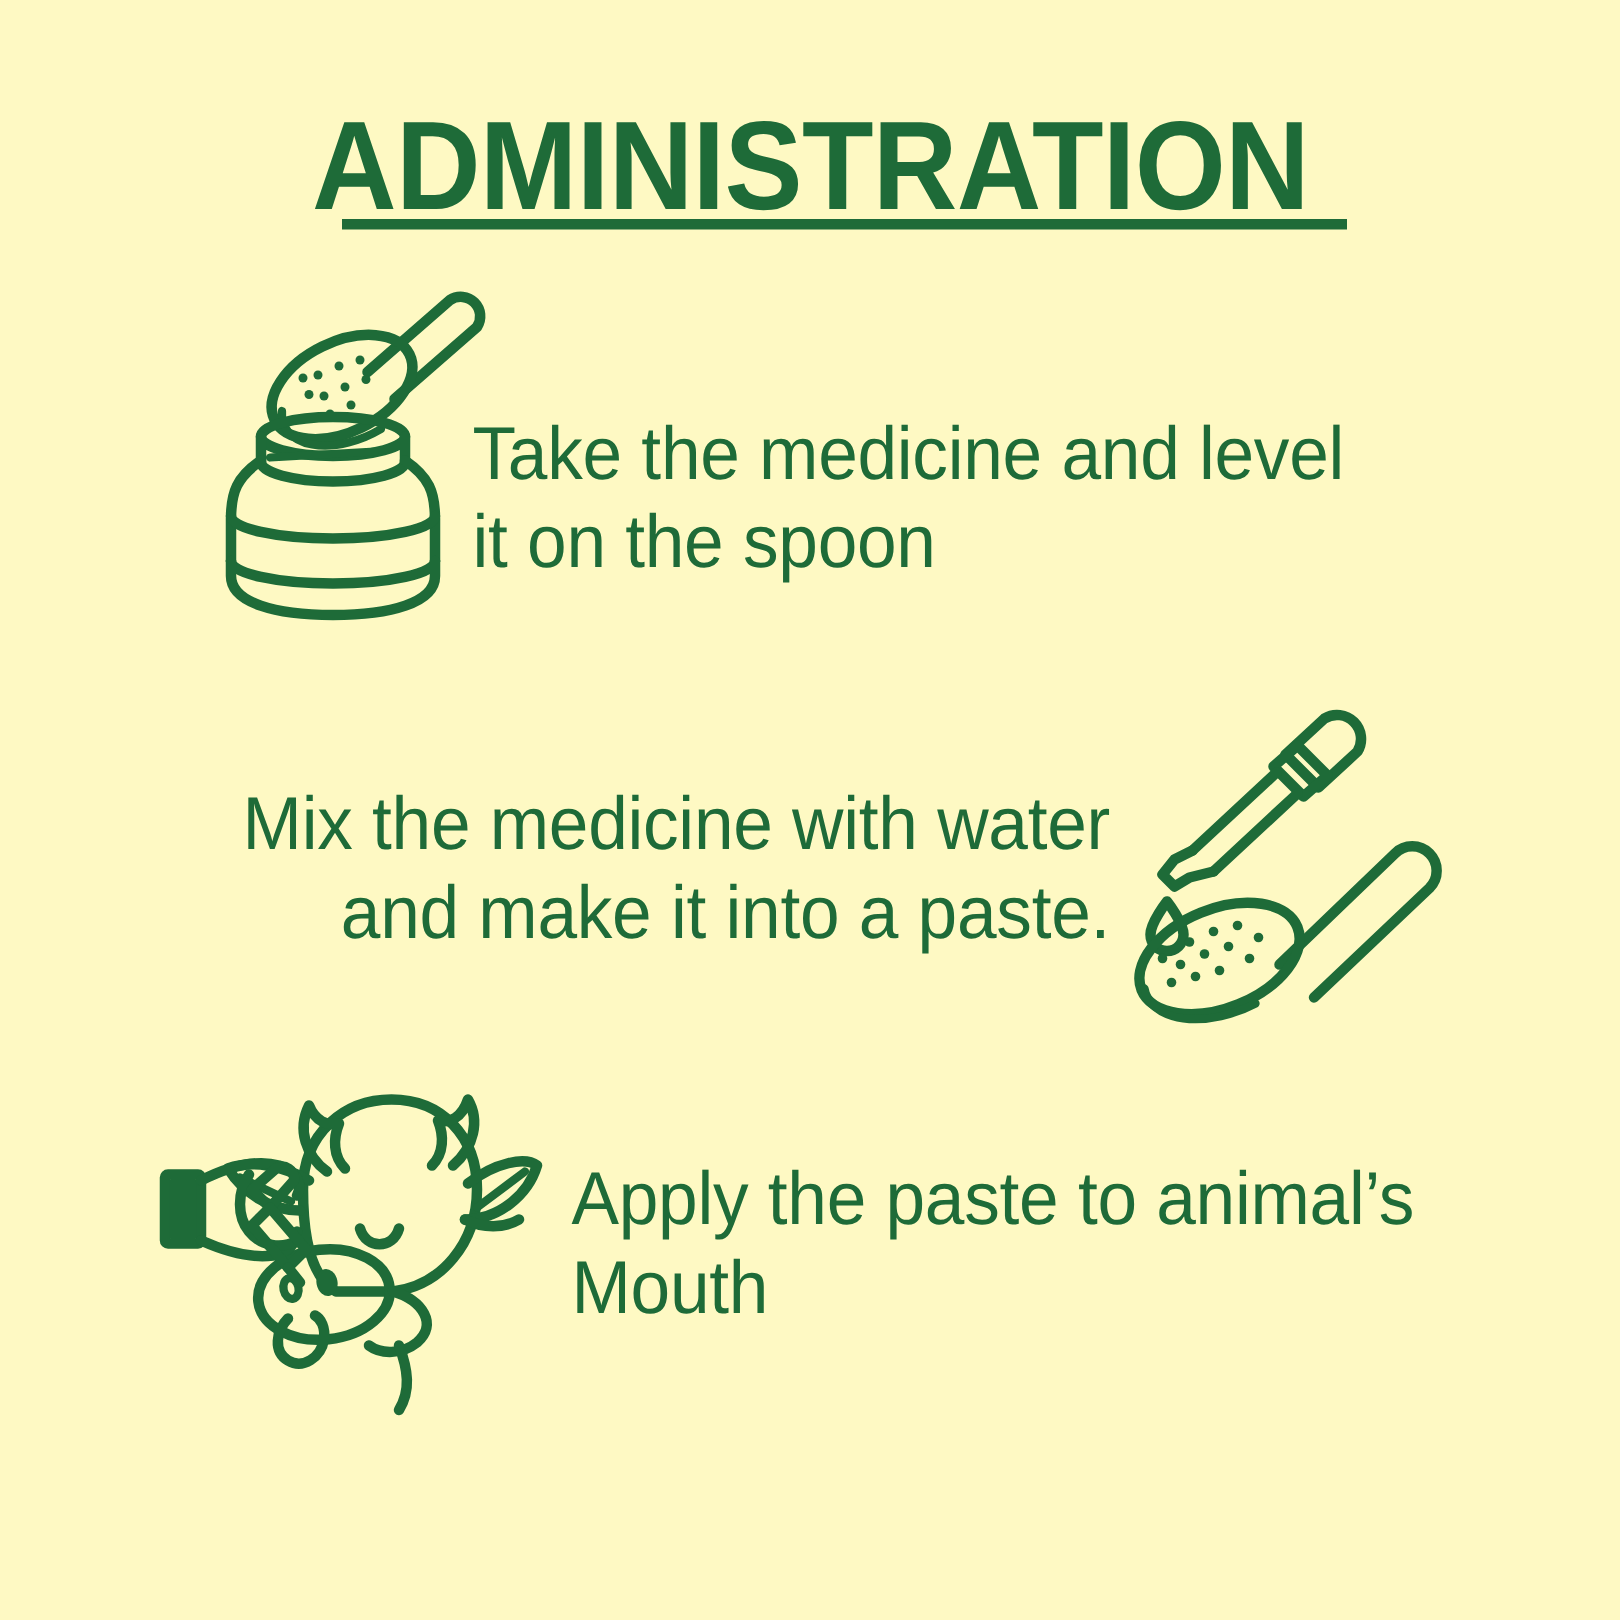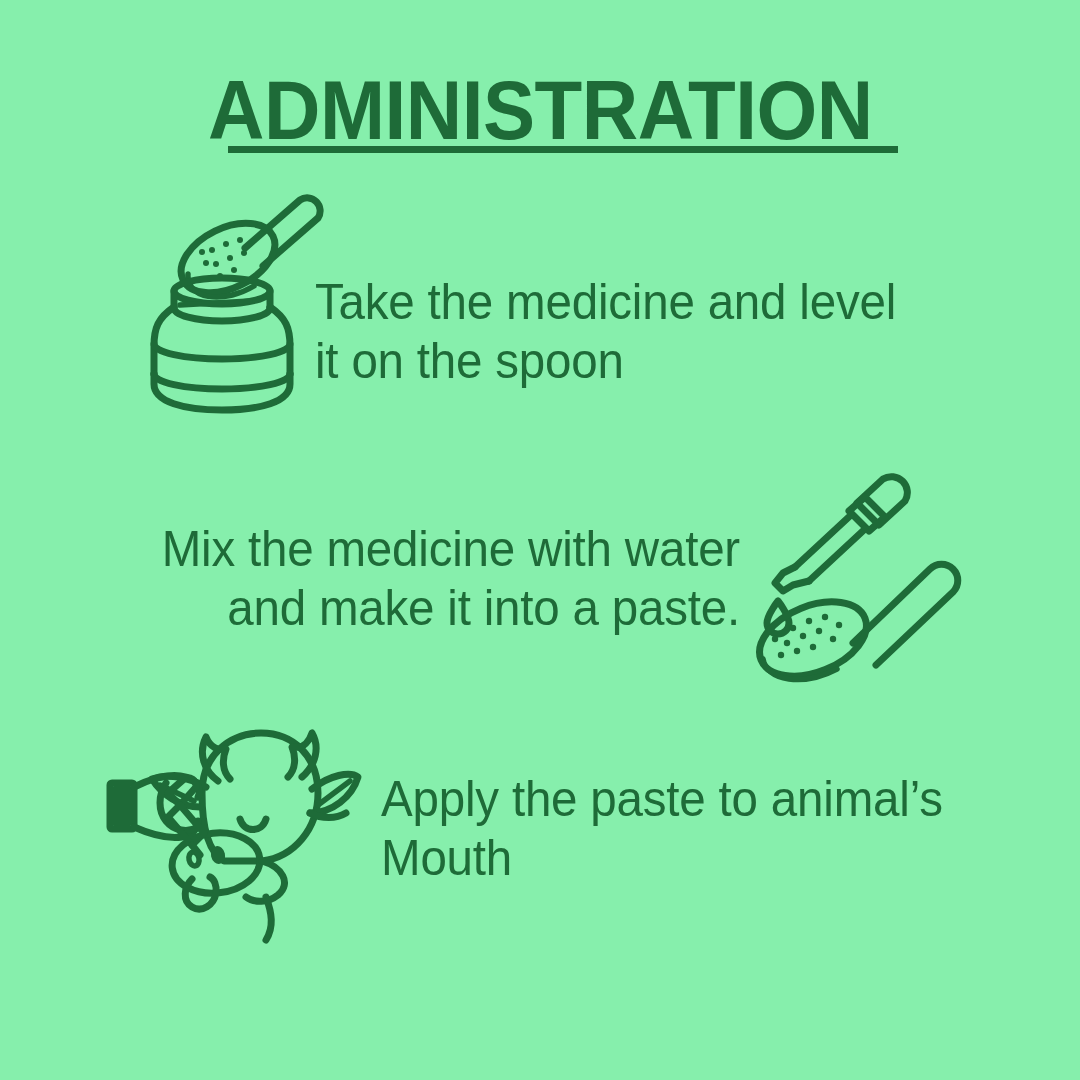--- a/index.html
+++ b/index.html
@@ -10,21 +10,21 @@
     width: 1080px;
     height: 1080px;
     background: #fdfaf2;
     font-family: "Liberation Sans", sans-serif;
     overflow: hidden;
   }
   .page {
     position: relative;
     width: 1080px;
     height: 1080px;
-    background: #86efac;
+    background: #fef9c3;
   }
 
   
   .title-wrap {
     position: absolute;
     top: 68px;
     left: 0;
     width: 1080px;
     text-align: center;
   }

